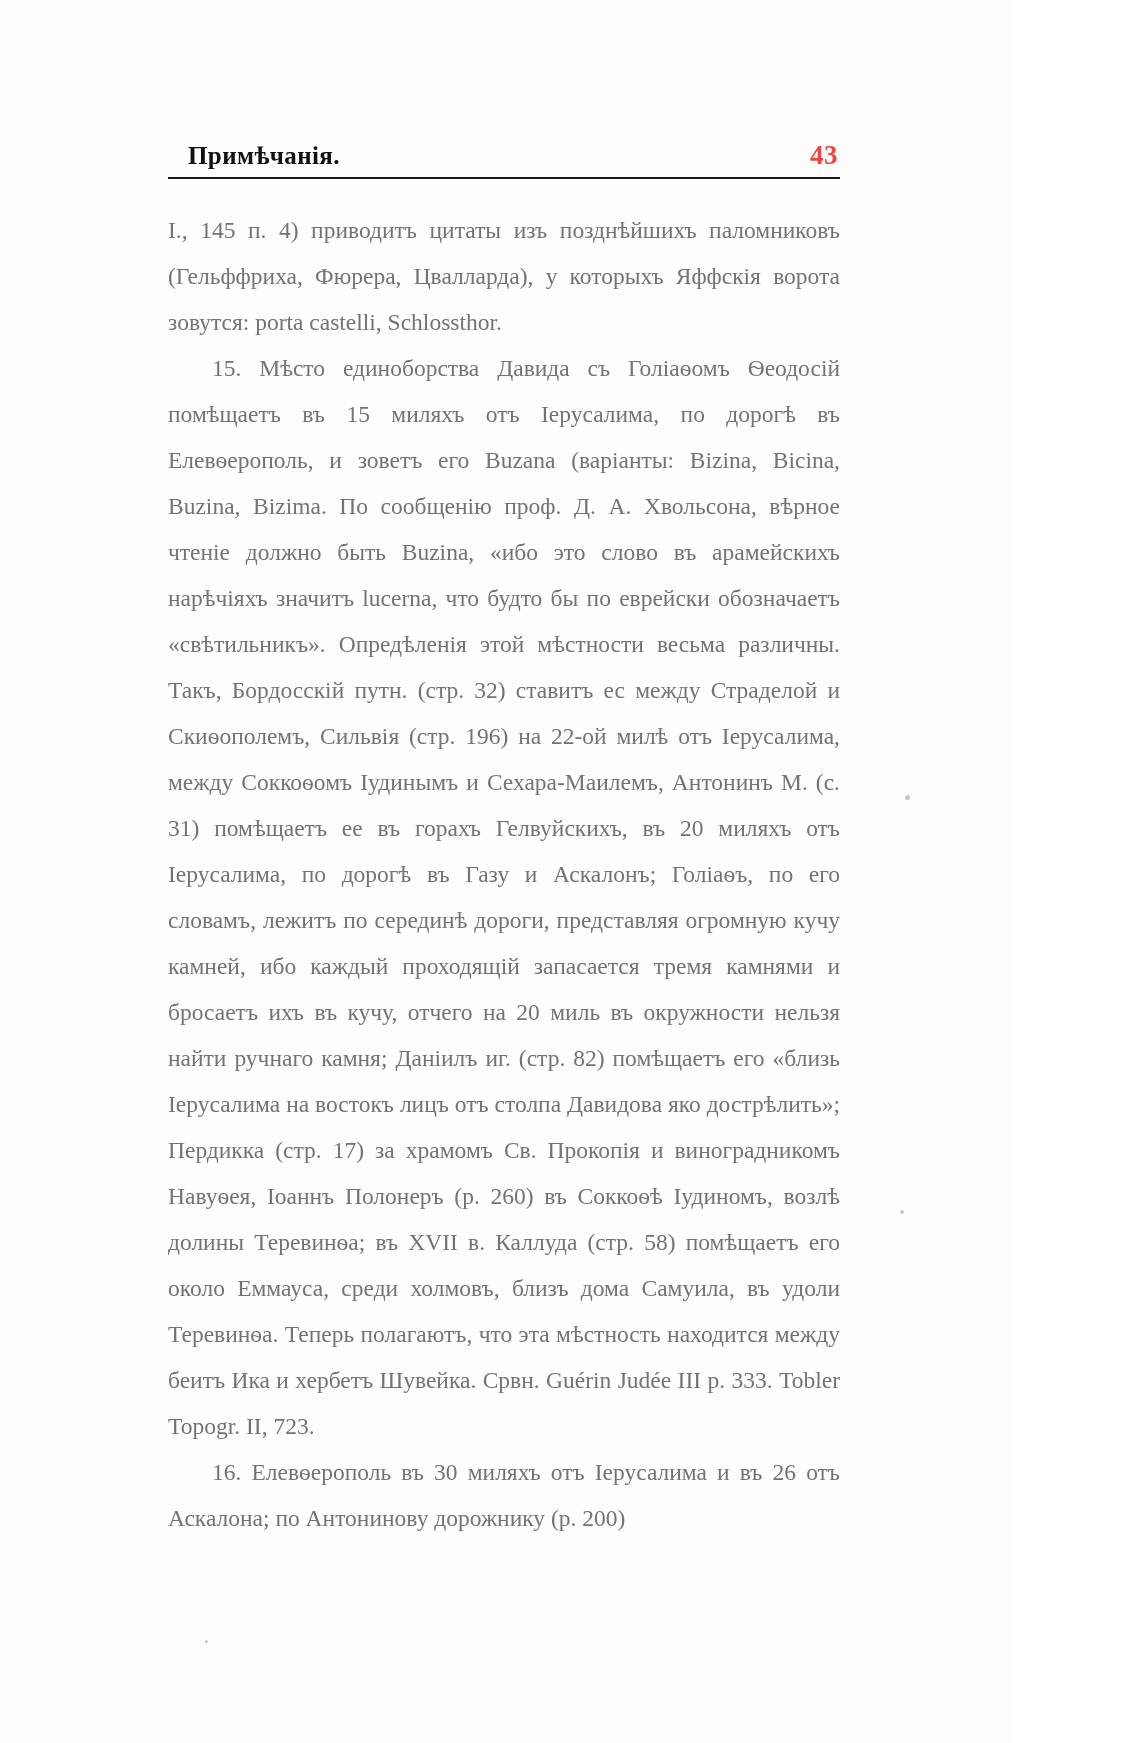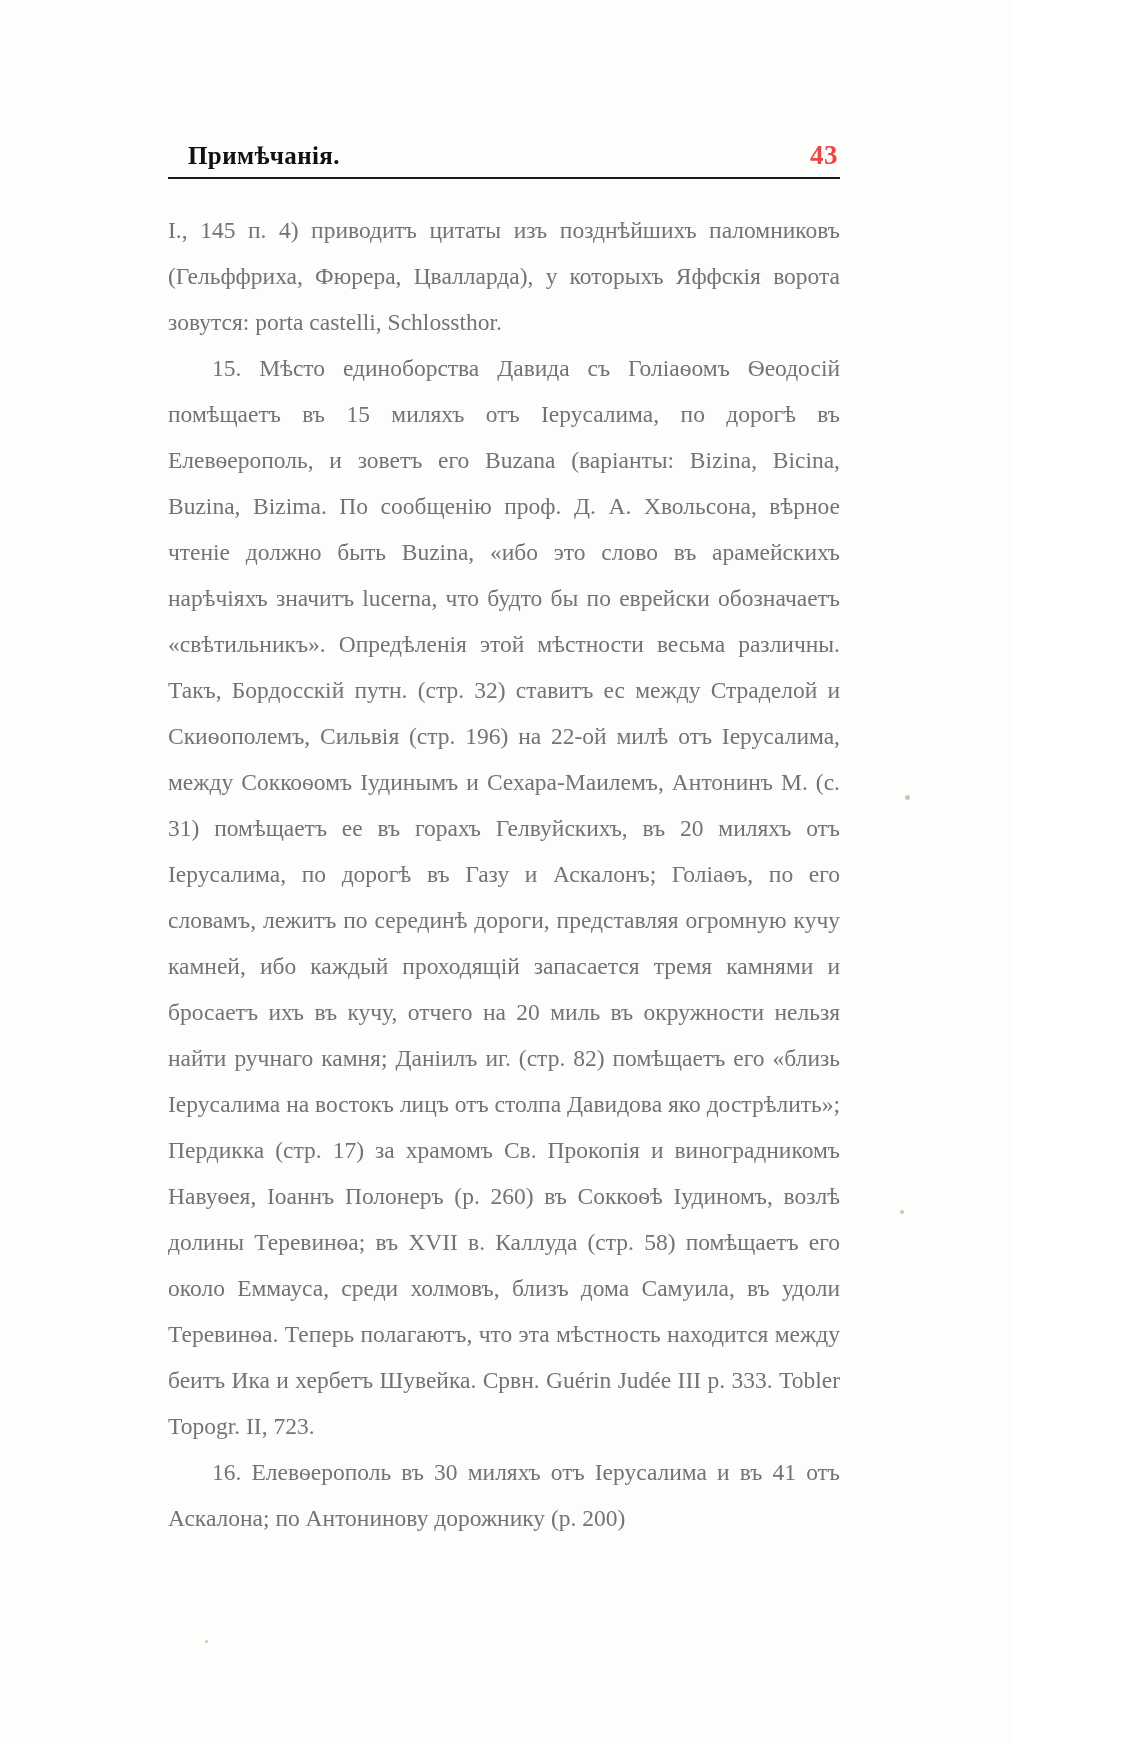--- a/index.html
+++ b/index.html
@@ -87,17 +87,17 @@
 
     <div class="header-row">
       <div class="header-title">Примѣчанія.</div>
       <div class="header-page-number">43</div>
     </div>
     <div class="header-rule"></div>
 
     <div class="body-text">
       <p class="para no-indent">I., 145 п. 4) приводитъ цитаты изъ позднѣйшихъ паломниковъ (Гельффриха, Фюрера, Цвалларда), у которыхъ Яффскія ворота зовутся: porta castelli, Schlossthor.</p>
       <p class="para">15. Мѣсто единоборства Давида съ Голіаѳомъ Ѳеодосій помѣщаетъ въ 15 миляхъ отъ Іерусалима, по дорогѣ въ Елевѳерополь, и зоветъ его Buzana (варіанты: Bizina, Bicina, Buzina, Bizima. По сообщенію проф. Д. А. Хвольсона, вѣрное чтеніе должно быть Buzina, «ибо это слово въ арамейскихъ нарѣчіяхъ значитъ lucerna, что будто бы по еврейски обозначаетъ «свѣтильникъ». Опредѣленія этой мѣстности весьма различны. Такъ, Бордосскій путн. (стр. 32) ставитъ ес между Страделой и Скиѳополемъ, Сильвія (стр. 196) на 22-ой милѣ отъ Іерусалима, между Соккоѳомъ Іудинымъ и Сехара-Маилемъ, Антонинъ М. (с. 31) помѣщаетъ ее въ горахъ Гелвуйскихъ, въ 20 миляхъ отъ Іерусалима, по дорогѣ въ Газу и Аскалонъ; Голіаѳъ, по его словамъ, лежитъ по серединѣ дороги, представляя огромную кучу камней, ибо каждый проходящій запасается тремя камнями и бросаетъ ихъ въ кучу, отчего на 20 миль въ окружности нельзя найти ручнаго камня; Даніилъ иг. (стр. 82) помѣщаетъ его «близь Іерусалима на востокъ лицъ отъ столпа Давидова яко дострѣлить»; Пердикка (стр. 17) за храмомъ Св. Прокопія и виноградникомъ Навуѳея, Іоаннъ Полонеръ (р. 260) въ Соккоѳѣ Іудиномъ, возлѣ долины Теревинѳа; въ XVII в. Каллуда (стр. 58) помѣщаетъ его около Еммауса, среди холмовъ, близъ дома Самуила, въ удоли Теревинѳа. Теперь полагаютъ, что эта мѣстность находится между беитъ Ика и хербетъ Шувейка. Срвн. Guérin Judée III р. 333. Tobler Topogr. II, 723.</p>
-      <p class="para">16. Елевѳерополь въ 30 миляхъ отъ Іерусалима и въ 41 отъ Аскалона; по Антонинову дорожнику (р. 200)</p>
+      <p class="para">16. Елевѳерополь въ 30 миляхъ отъ Іерусалима и въ 26 отъ Аскалона; по Антонинову дорожнику (р. 200)</p>
     </div>
 
   </div>
 </div>
 
 </body></html>

